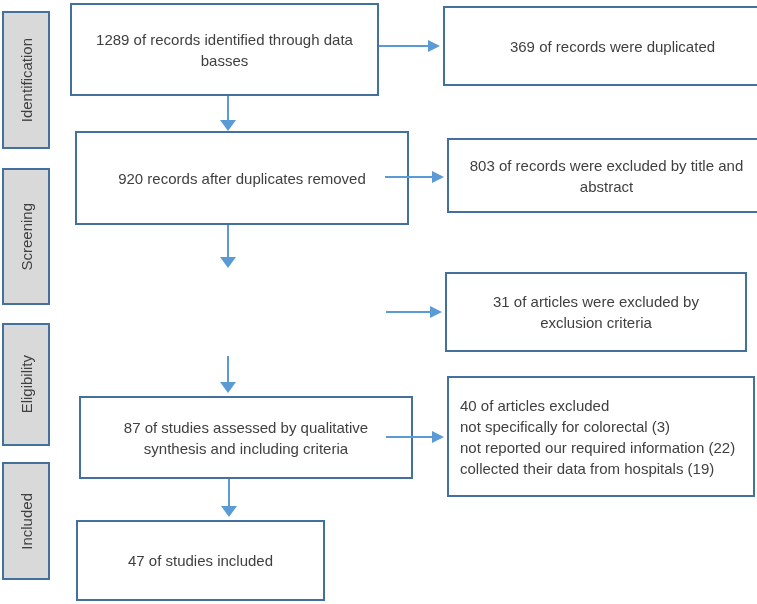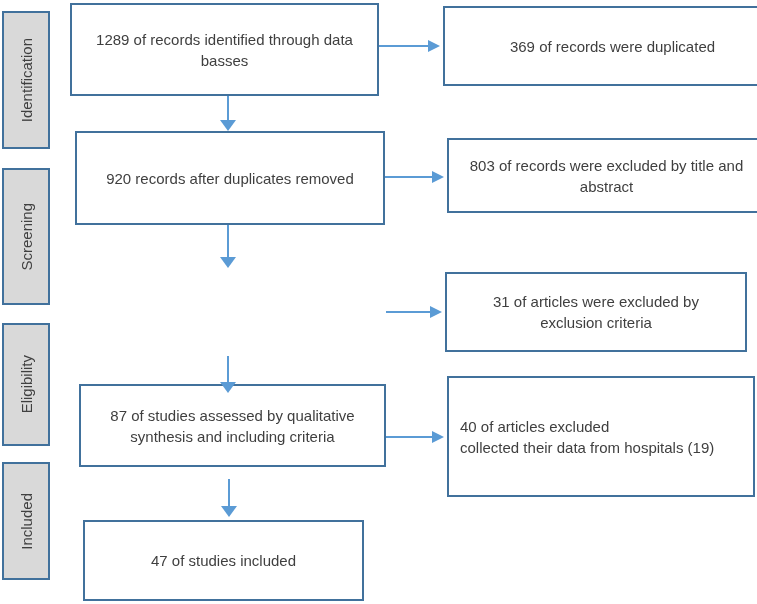--- a/index.html
+++ b/index.html
@@ -109,42 +109,44 @@
   <div class="stage" style="top:323px;height:123px">
     <span class="vtext">Eligibility</span>
   </div>
   <div class="stage" style="top:462px;height:118px">
     <span class="vtext">Included</span>
   </div>
 
   <div class="box" style="left:70px;top:3px;width:309px;height:93px">
     <span class="txt">1289 of records identified through data basses</span>
   </div>
-  <div class="box" style="left:75px;top:131px;width:310px;height:94px">
+  <div class="box" style="left:75px;top:131px;width:334px;height:94px">
     <span class="txt">920 records after duplicates removed</span>
   </div>
-  <div class="box" style="left:79px;top:384px;width:307px;height:83px">
+  <div class="box" style="left:79px;top:396px;width:334px;height:83px">
     <span class="txt" style="padding:0 28px">87 of studies assessed by qualitative synthesis and including criteria</span>
   </div>
-  <div class="box" style="left:83px;top:520px;width:281px;height:81px">
+  <div class="box" style="left:76px;top:520px;width:249px;height:81px">
     <span class="txt">47 of studies included</span>
   </div>
 
   <div class="box" style="left:443px;top:6px;width:339px;height:80px">
     <span class="txt">369 of records were duplicated</span>
   </div>
   <div class="box" style="left:447px;top:138px;width:319px;height:75px">
     <span class="txt">803 of records were excluded by title and abstract</span>
   </div>
   <div class="box" style="left:445px;top:272px;width:302px;height:80px">
     <span class="txt" style="padding:0 20px">31 of articles were excluded by exclusion criteria</span>
   </div>
   <div class="box multiline" style="left:447px;top:376px;width:308px;height:121px">
     <div class="lines">
       <div class="line">40 of articles excluded</div>
+      <div class="line">not specifically for colorectal (3)</div>
+      <div class="line">not reported our required information (22)</div>
       <div class="line">collected their data from hospitals (19)</div>
     </div>
   </div>
 
   <div class="varrow" style="left:227px;top:96px;height:24px"></div>
   <div class="varrow" style="left:227px;top:225px;height:32px"></div>
   <div class="varrow" style="left:227px;top:356px;height:26px"></div>
   <div class="varrow" style="left:228px;top:479px;height:27px"></div>
 
   <div class="harrow" style="left:379px;top:45px;width:49px"></div>

